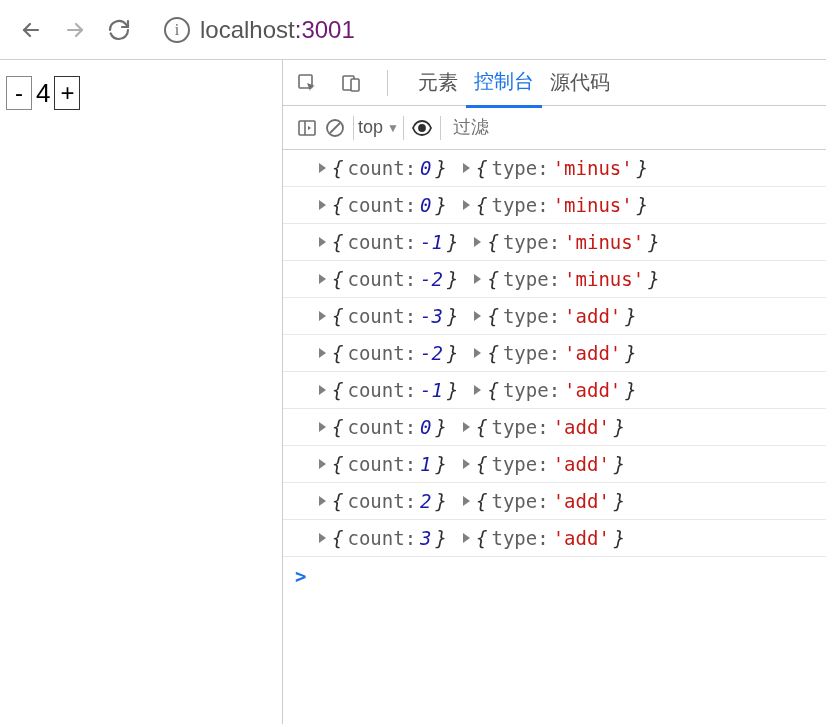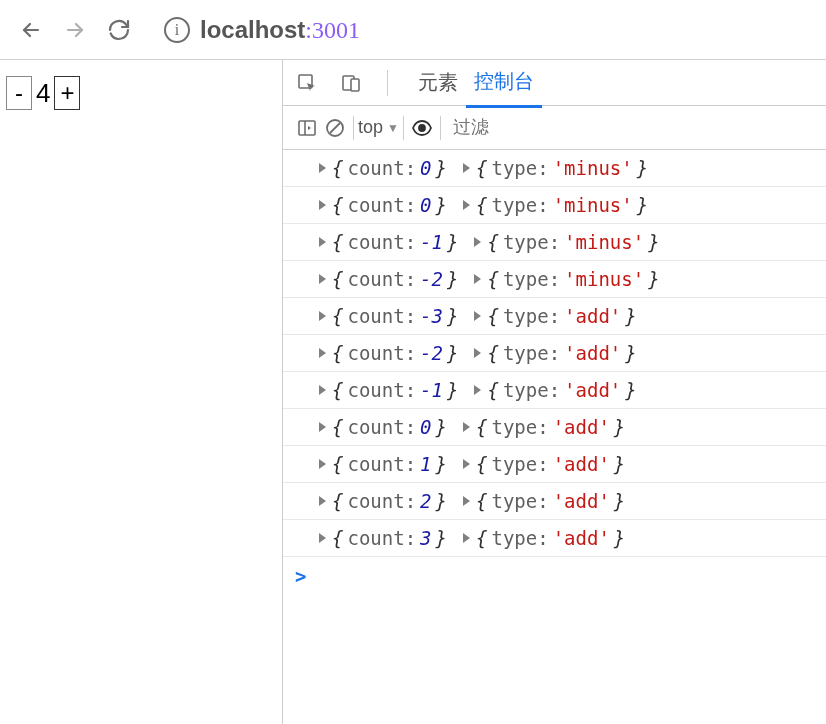--- a/index.html
+++ b/index.html
@@ -43,22 +43,22 @@
       height: 26px;
       border: 2px solid #6e6e6e;
       border-radius: 50%;
       color: #6e6e6e;
       font-family: Georgia, serif;
       display: flex;
       align-items: center;
       justify-content: center;
       font-size: 16px;
     }
-    .url-host { color: #555; font-weight: bold; }
-    .url-port { color: #8b5cf6; font-family: Liberation Serif, serif; }
+    .url-host { color: #555; }
+    .url-port { color: #701a75; }
 
     .main-area {
       display: flex;
       height: calc(100% - 60px);
     }
 
     
     .page-content {
       width: 282px;
       padding: 16px 6px;
@@ -261,20 +261,21 @@
       <div class="dt-icon">
         <svg width="20" height="20" viewBox="0 0 20 20" fill="none" stroke="#6e6e6e" stroke-width="1.6">
             <rect x="2" y="3" width="11" height="14" rx="1"></rect>
             <rect x="10" y="6" width="8" height="12" rx="1" fill="#fff"></rect>
           </svg>
       </div>
       <div class="dt-divider"></div>
       <div id="tabs-container" style="display:flex;align-items:center;">
           <div class="dt-tab">元素</div>
           <div class="dt-tab active">控制台</div>
+          <div class="dt-tab">源代码</div>
         </div>
     </div>
 
     <div class="console-toolbar">
       <div class="ct-icon">
         <svg width="20" height="20" viewBox="0 0 20 20" fill="none" stroke="#6e6e6e" stroke-width="1.6">
             <rect x="2" y="3" width="16" height="14" rx="1"></rect>
             <line x1="8" y1="3" x2="8" y2="17"></line>
             <path d="M11 8 l3 2 l-3 2" fill="#6e6e6e" stroke="none"></path>
           </svg>

